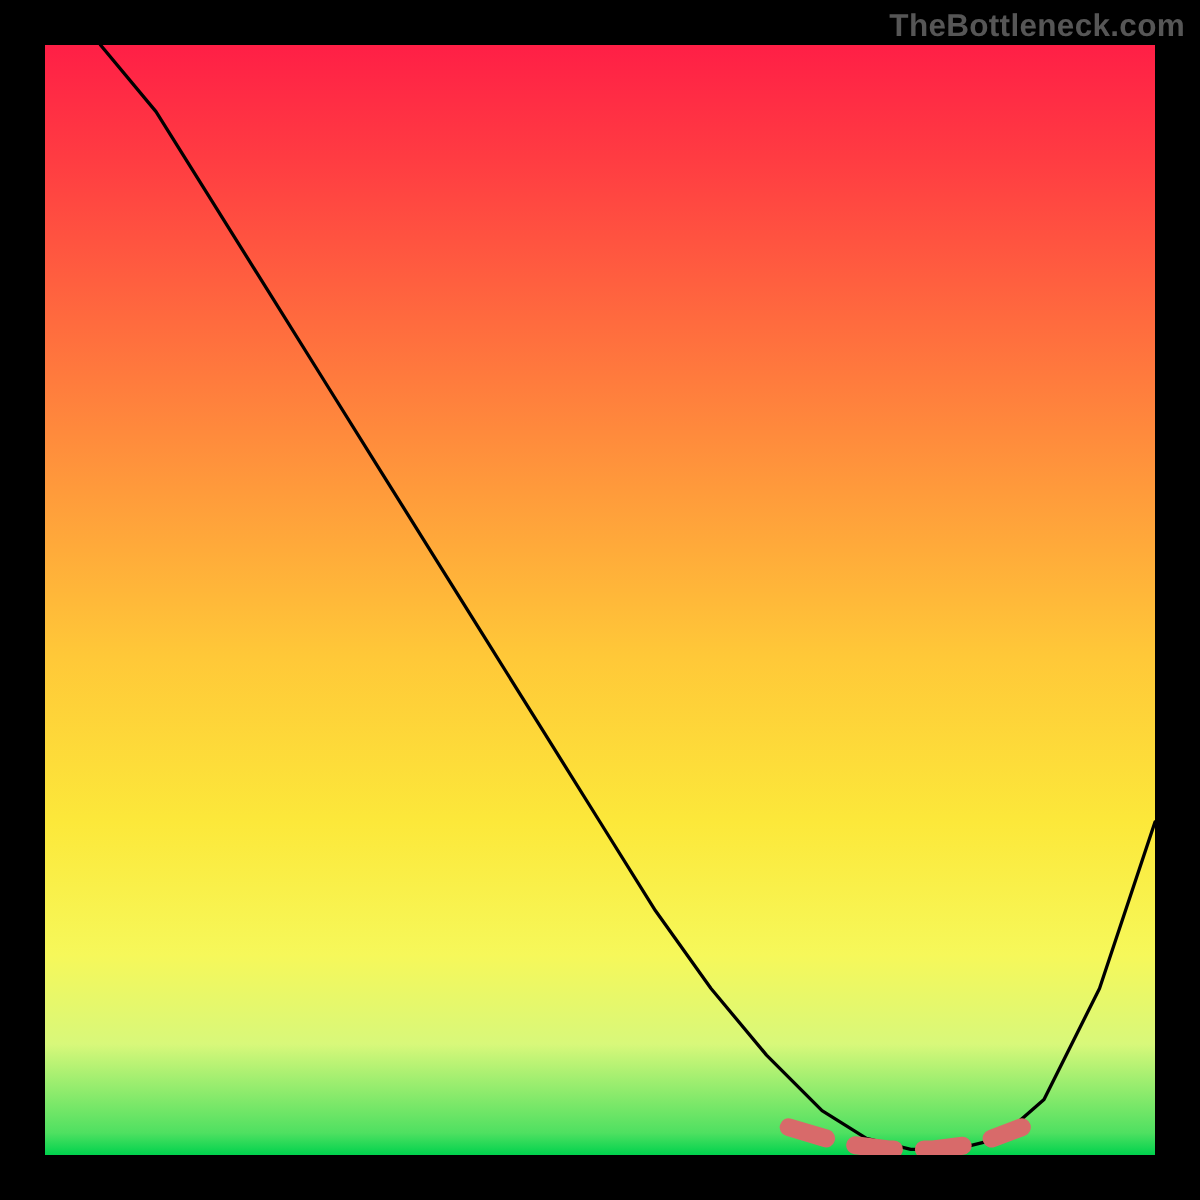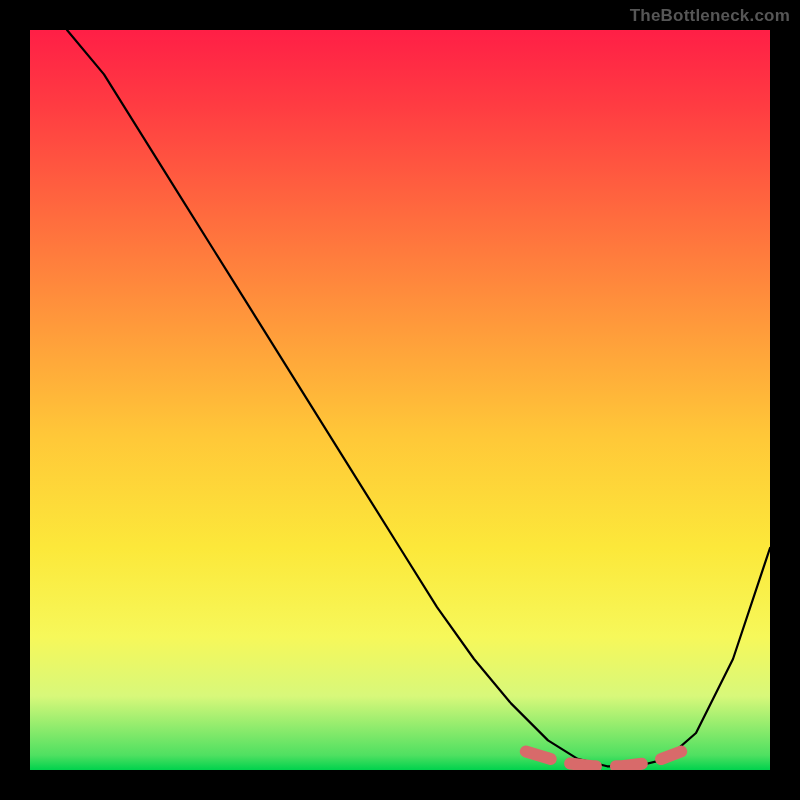--- a/index.html
+++ b/index.html
@@ -8,21 +8,21 @@
     position: relative;
     width: 800px;
     height: 800px;
     background: #000;
   }
   .watermark {
     position: absolute;
     top: 6px;
     right: 10px;
     font-family: Arial, Helvetica, sans-serif;
-    font-size: 17px;
+    font-size: 21px;
     font-weight: bold;
     color: #565656;
     letter-spacing: 0.2px;
   }
   .plot-area {
     position: absolute;
     left: 30px;
     top: 30px;
     width: 740px;
     height: 740px;

